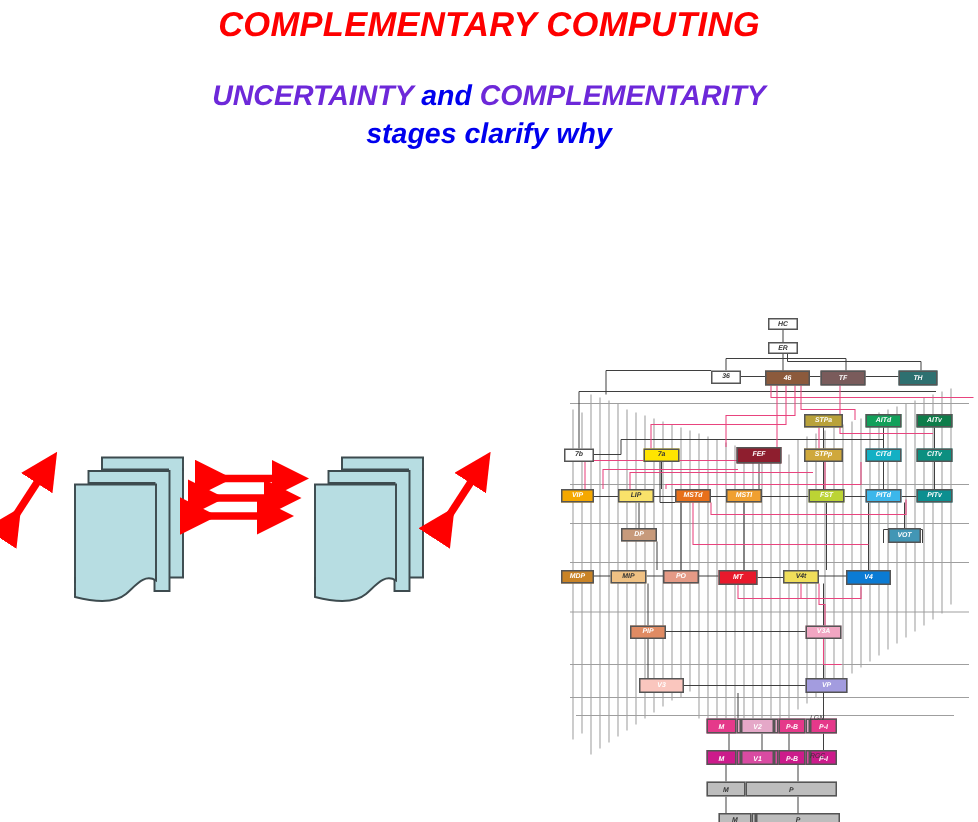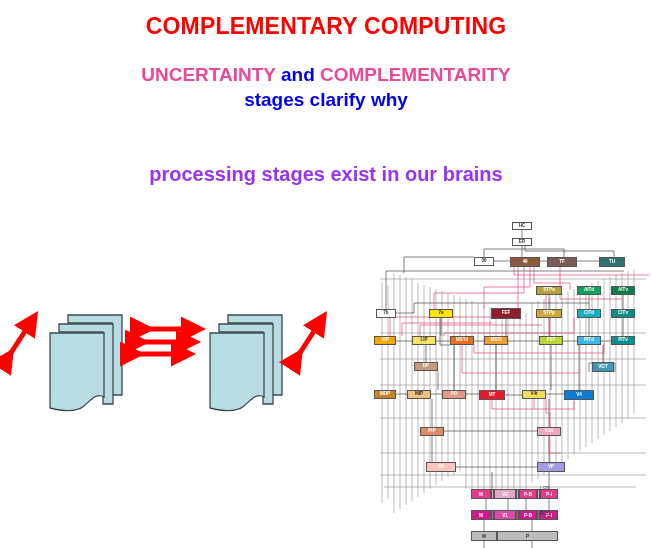--- a/index.html
+++ b/index.html
@@ -1,27 +1,27 @@
 <!DOCTYPE html>
 <html><head>
 <meta charset="utf-8">
 <title>Complementary Computing</title>
 <style>
   html,body{margin:0;padding:0;background:#ffffff;}
   body{
     width:652px;height:548px;position:relative;overflow:hidden;
     font-family:"Liberation Sans","DejaVu Sans",sans-serif;
   }
-  #slide{position:absolute;left:0;top:10px;width:652px;height:388px;}
+  #slide{position:absolute;left:0;top:0;width:652px;height:388px;font-style:italic;}
 
   
   .title-block{position:absolute;left:0;width:652px;text-align:center;}
   #title-main{top:3px;font-size:23px;font-weight:bold;color:#fe0000;letter-spacing:.2px;}
   #sub1{top:52px;font-size:19px;font-weight:bold;color:#0000ee;line-height:25px;}
-  #sub1 .red{color:#ec4899;}
+  #sub1 .red{color:#6d28d9;}
   #sub3{top:150px;font-size:20px;font-weight:bold;color:#9933ee;line-height:28px;}
 
   
   #left-art{position:absolute;left:0px;top:280px;width:340px;height:150px;}
 
   
   #diagram{position:absolute;left:374px;top:203px;width:278px;height:345px;}
   #diagram svg{display:block;}
   .nodebox{position:absolute;box-sizing:border-box;border:0.8px solid #555;
            font-size:4.6px;font-weight:bold;color:#ffffff;
@@ -39,21 +39,20 @@
 <div id="slide">
 
   <div class="title-block" id="title-main">COMPLEMENTARY COMPUTING</div>
 
   <div class="title-block" id="sub1">
     <div><span class="red">UNCERTAINTY</span><span> and </span><span class="red">COMPLEMENTARITY</span></div>
     <div>stages clarify why</div>
   </div>
 
   <div class="title-block" id="sub3">
-    <div>processing stages exist in our brains</div>
   </div>
 
   <div id="left-art">
     <svg width="340" height="150" viewBox="0 0 340 150">
       <defs>
         <marker id="ah" markerWidth="5" markerHeight="5" refX="2.4" refY="2.5" orient="auto" markerUnits="strokeWidth">
           <path d="M0,0 L5,2.5 L0,5 z" fill="#FF0000"></path>
         </marker>
       </defs>
 

